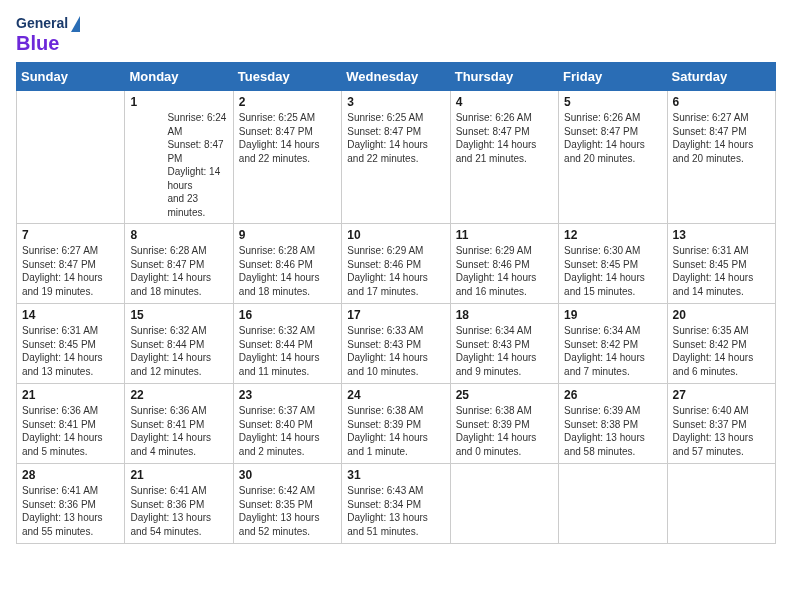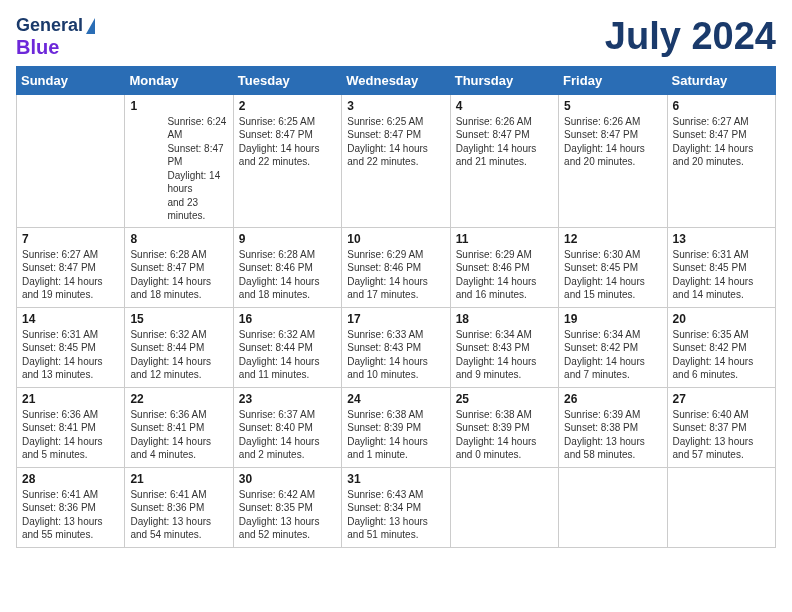--- a/index.html
+++ b/index.html
@@ -17,21 +17,21 @@
       margin-bottom: 8px;
     }
     .logo {
       display: flex;
       flex-direction: column;
       font-size: 18px;
       font-weight: bold;
       color: #1a3a6b;
       line-height: 1.1;
     }
-    .logo-general { font-size: 18px; }
+    .logo-general { font-size: 14px; }
     .logo-blue { color: #6d28d9; font-size: 20px; }
     .title-section {
       text-align: right;
     }
     .main-title {
       font-size: 38px;
       font-weight: bold;
       color: #1a3a6b;
       line-height: 1.1;
     }
@@ -81,21 +81,20 @@
   </style>
 </head>
 <body>
 
 <div class="header">
   <div class="logo">
     <span class="logo-general">General<span style="display:inline-block;width:0;height:0;border-left:9px solid transparent;border-bottom:16px solid #2a6db5;margin-left:3px;vertical-align:middle;"></span></span>
     <span class="logo-blue">Blue</span>
   </div>
   <div class="title-section">
-    <div class="main-title">July 2024</div>
   </div>
 </div>
 
 <table class="calendar">
   <thead>
     <tr>
       <th>Sunday</th>
       <th>Monday</th>
       <th>Tuesday</th>
       <th>Wednesday</th>

